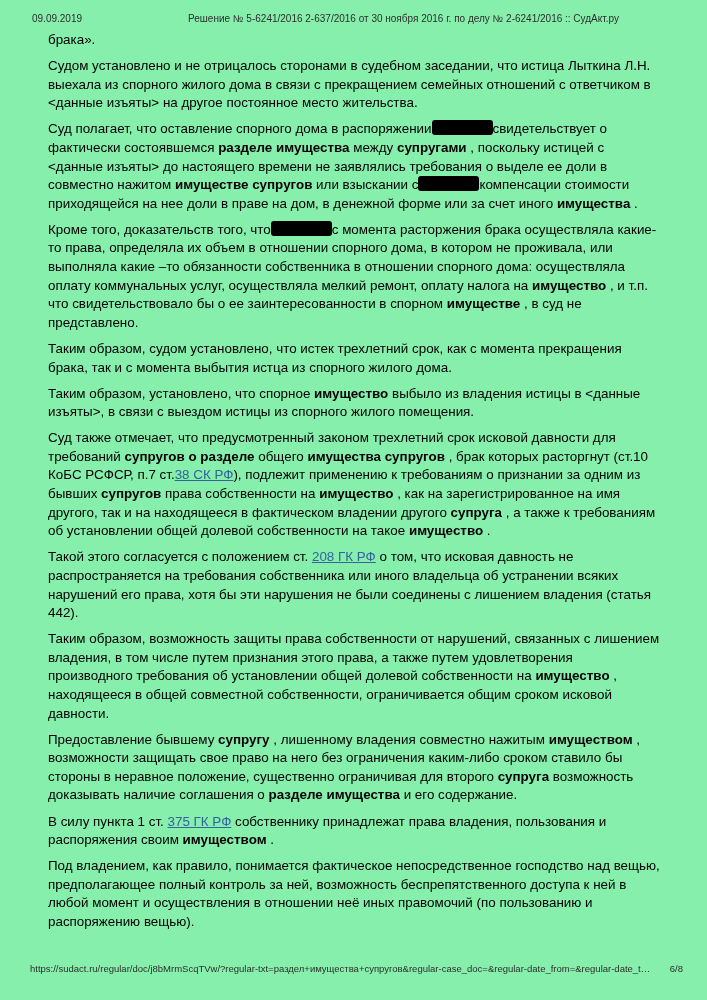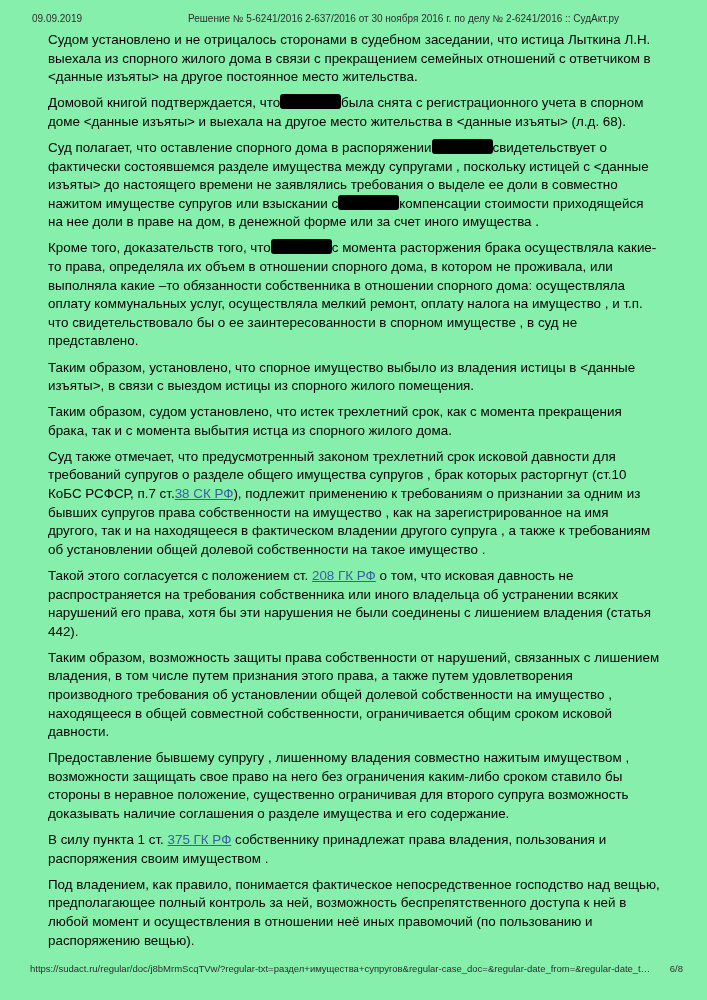--- a/index.html
+++ b/index.html
@@ -23,21 +23,21 @@
   .print-title { position: absolute; left: 110px; right: 10px; top: 0; text-align: center; white-space: nowrap; }
   .content {
     position: absolute;
     top: 31px; left: 48px;
     width: 613px;
     font-size: 13.4px;
     line-height: 18.6px;
     text-align: left;
   }
   .para { margin-bottom: 7.5px; }
-  .para b { font-weight: normal; }
+  .para b { font-weight: bold; }
   a.doc-link {
     color: var(--link-color, #35639f);
     text-decoration: underline;
     cursor: pointer;
   }
   .redaction {
     display: inline-block;
     width: 61px;
     height: 15px;
     background: var(--redaction-color, #000000);
@@ -60,26 +60,26 @@
 <body>
 
 <div class="page">
 
   <div class="print-header">
     <span class="print-date">09.09.2019</span>
     <span class="print-title">Решение № 5-6241/2016 2-637/2016 от 30 ноября 2016 г. по делу № 2-6241/2016 :: СудАкт.ру</span>
   </div>
 
   <div class="content">
+      <p class="para"><span>брака».</span></p>
       <p class="para"><span>Судом установлено и не отрицалось сторонами в судебном заседании, что истица Лыткина Л.Н. выехала из спорного жилого дома в связи с прекращением семейных отношений с ответчиком в &lt;данные изъяты&gt; на другое постоянное место жительства.</span></p>
-      <p class="para"><span>Домовой книгой подтверждается, что</span><span class="redaction"></span><span>была снята с регистрационного учета в спорном доме &lt;данные изъяты&gt; и выехала на другое место жительства в &lt;данные изъяты&gt; (л.д. 68).</span></p>
       <p class="para"><span>Суд полагает, что оставление спорного дома в распоряжении</span><span class="redaction"></span><span>свидетельствует о фактически состоявшемся </span><b>разделе имущества</b><span> между </span><b>супругами</b><span> , поскольку истицей с &lt;данные изъяты&gt; до настоящего времени не заявлялись требования о выделе ее доли в совместно нажитом </span><b>имуществе супругов</b><span> или взыскании с</span><span class="redaction"></span><span>компенсации стоимости приходящейся на нее доли в праве на дом, в денежной форме или за счет иного </span><b>имущества</b><span> .</span></p>
       <p class="para"><span>Кроме того, доказательств того, что</span><span class="redaction"></span><span>с момента расторжения брака осуществляла какие-то права, определяла их объем в отношении спорного дома, в котором не проживала, или выполняла какие –то обязанности собственника в отношении спорного дома: осуществляла оплату коммунальных услуг, осуществляла мелкий ремонт, оплату налога на </span><b>имущество</b><span> , и т.п. что свидетельствовало бы о ее заинтересованности в спорном </span><b>имуществе</b><span> , в суд не представлено.</span></p>
+      <p class="para"><span>Таким образом, судом установлено, что истек трехлетний срок, как с момента прекращения брака, так и с момента выбытия истца из спорного жилого дома.</span></p>
       <p class="para"><span>Таким образом, установлено, что спорное </span><b>имущество</b><span> выбыло из владения истицы в &lt;данные изъяты&gt;, в связи с выездом истицы из спорного жилого помещения.</span></p>
-      <p class="para"><span>Таким образом, судом установлено, что истек трехлетний срок, как с момента прекращения брака, так и с момента выбытия истца из спорного жилого дома.</span></p>
       <p class="para"><span>Суд также отмечает, что предусмотренный законом трехлетний срок исковой давности для требований </span><b>супругов о разделе</b><span> общего </span><b>имущества супругов</b><span> , брак которых расторгнут (ст.10 КоБС РСФСР, п.7 ст.</span><a class="doc-link">38 СК РФ</a><span>), подлежит применению к требованиям о признании за одним из бывших </span><b>супругов</b><span> права собственности на </span><b>имущество</b><span> , как на зарегистрированное на имя другого, так и на находящееся в фактическом владении другого </span><b>супруга</b><span> , а также к требованиям об установлении общей долевой собственности на такое </span><b>имущество</b><span> .</span></p>
       <p class="para"><span>Такой этого согласуется с положением ст. </span><a class="doc-link">208 ГК РФ</a><span> о том, что исковая давность не распространяется на требования собственника или иного владельца об устранении всяких нарушений его права, хотя бы эти нарушения не были соединены с лишением владения (статья 442).</span></p>
       <p class="para"><span>Таким образом, возможность защиты права собственности от нарушений, связанных с лишением владения, в том числе путем признания этого права, а также путем удовлетворения производного требования об установлении общей долевой собственности на </span><b>имущество</b><span> , находящееся в общей совместной собственности, ограничивается общим сроком исковой давности.</span></p>
       <p class="para"><span>Предоставление бывшему </span><b>супругу</b><span> , лишенному владения совместно нажитым </span><b>имуществом</b><span> , возможности защищать свое право на него без ограничения каким-либо сроком ставило бы стороны в неравное положение, существенно ограничивая для второго </span><b>супруга</b><span> возможность доказывать наличие соглашения о </span><b>разделе имущества</b><span> и его содержание.</span></p>
       <p class="para"><span>В силу пункта 1 ст. </span><a class="doc-link">375 ГК РФ</a><span> собственнику принадлежат права владения, пользования и распоряжения своим </span><b>имуществом</b><span> .</span></p>
       <p class="para"><span>Под владением, как правило, понимается фактическое непосредственное господство над вещью, предполагающее полный контроль за ней, возможность беспрепятственного доступа к ней в любой момент и осуществления в отношении неё иных правомочий (по пользованию и распоряжению вещью).</span></p>
     </div>
 
   <div class="print-footer">
     <span class="footer-url">https://sudact.ru/regular/doc/j8bMrmScqTVw/?regular-txt=раздел+имущества+супругов&amp;regular-case_doc=&amp;regular-date_from=&amp;regular-date_t…</span>

